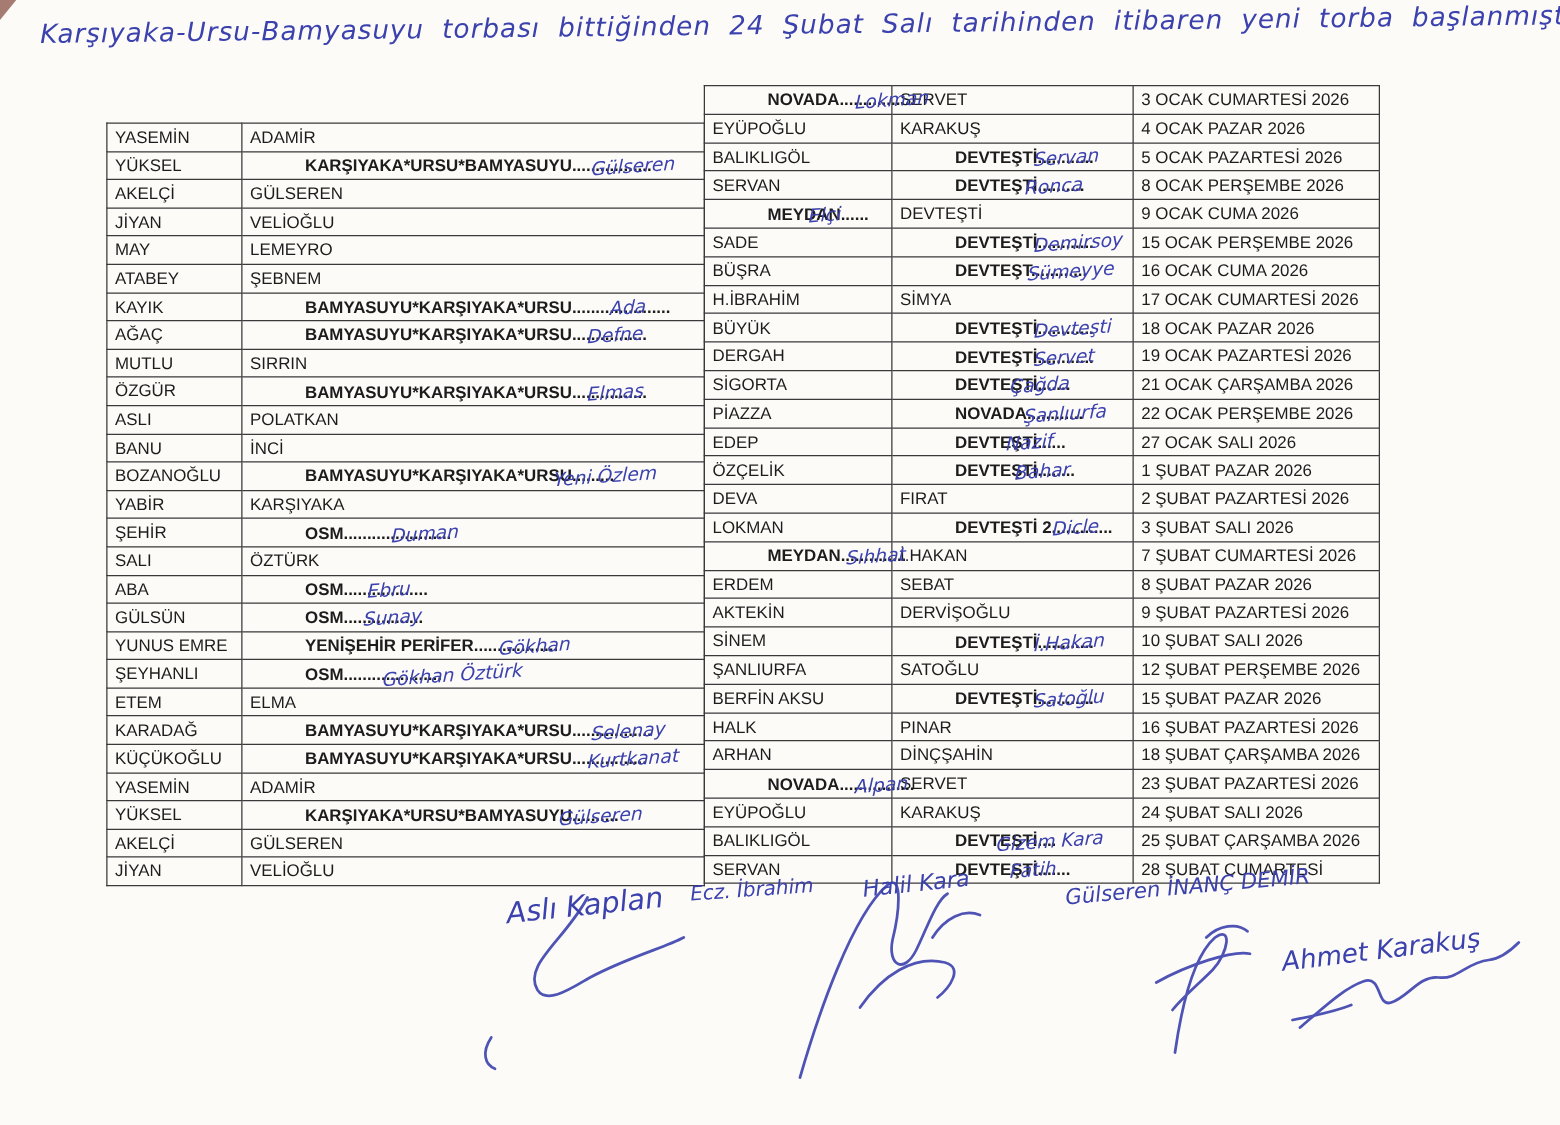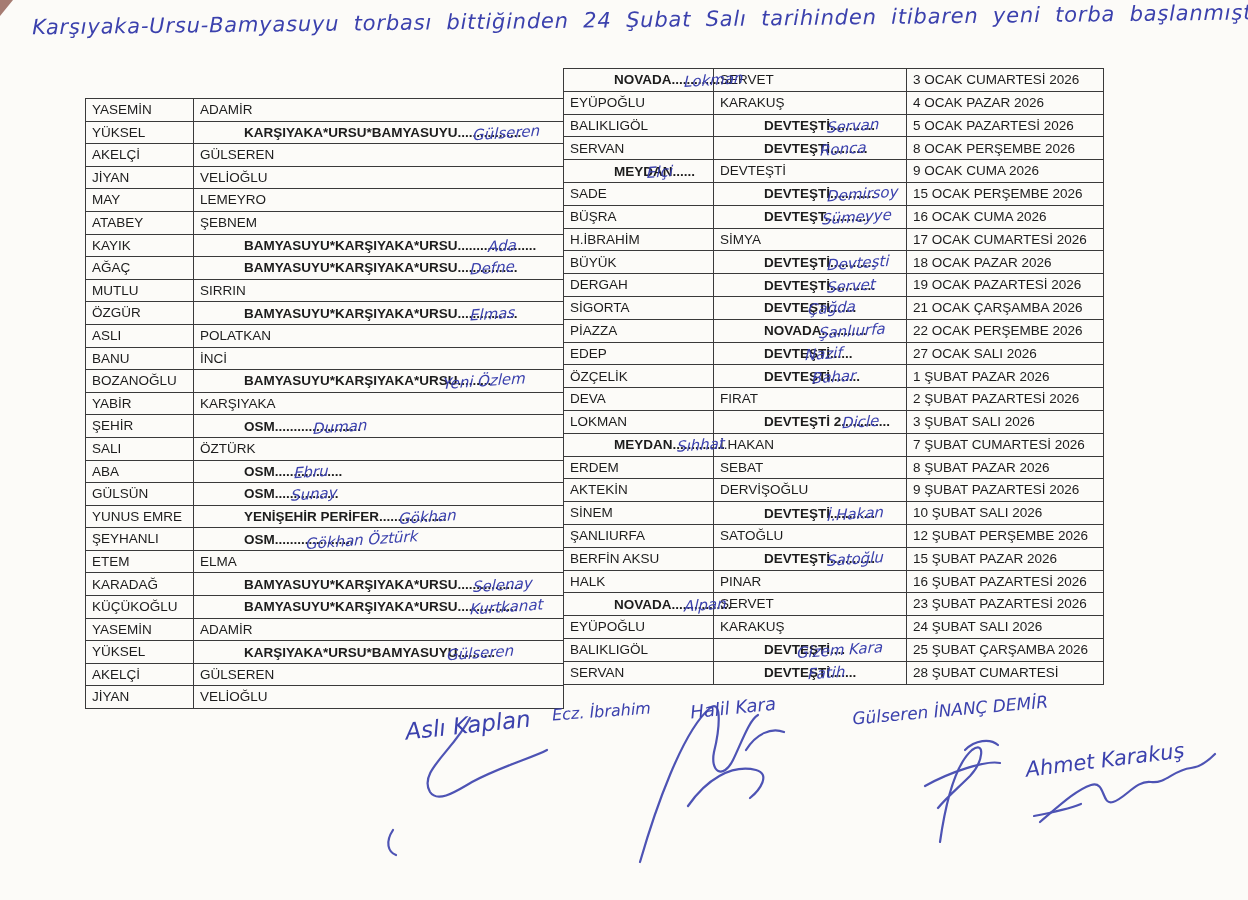--- a/index.html
+++ b/index.html
@@ -284,20 +284,25 @@
           <td><span class="pr">BERFİN AKSU</span></td>
           <td><span class="pr b">DEVTEŞTİ............</span><span class="hw">Satoğlu</span></td>
           <td><span class="pr">15 ŞUBAT PAZAR 2026</span></td>
         </tr>
         <tr>
           <td><span class="pr">HALK</span></td>
           <td><span class="pr">PINAR</span></td>
           <td><span class="pr">16 ŞUBAT PAZARTESİ 2026</span></td>
         </tr>
         <tr>
+          <td><span class="pr">ARHAN</span></td>
+          <td><span class="pr">DİNÇŞAHİN</span></td>
+          <td><span class="pr">18 ŞUBAT ÇARŞAMBA 2026</span></td>
+        </tr>
+        <tr>
           <td><span class="pr b">NOVADA................</span><span class="hw">Alpan</span></td>
           <td><span class="pr">SERVET</span></td>
           <td><span class="pr">23 ŞUBAT PAZARTESİ 2026</span></td>
         </tr>
         <tr>
           <td><span class="pr">EYÜPOĞLU</span></td>
           <td><span class="pr">KARAKUŞ</span></td>
           <td><span class="pr">24 ŞUBAT SALI 2026</span></td>
         </tr>
         <tr>

